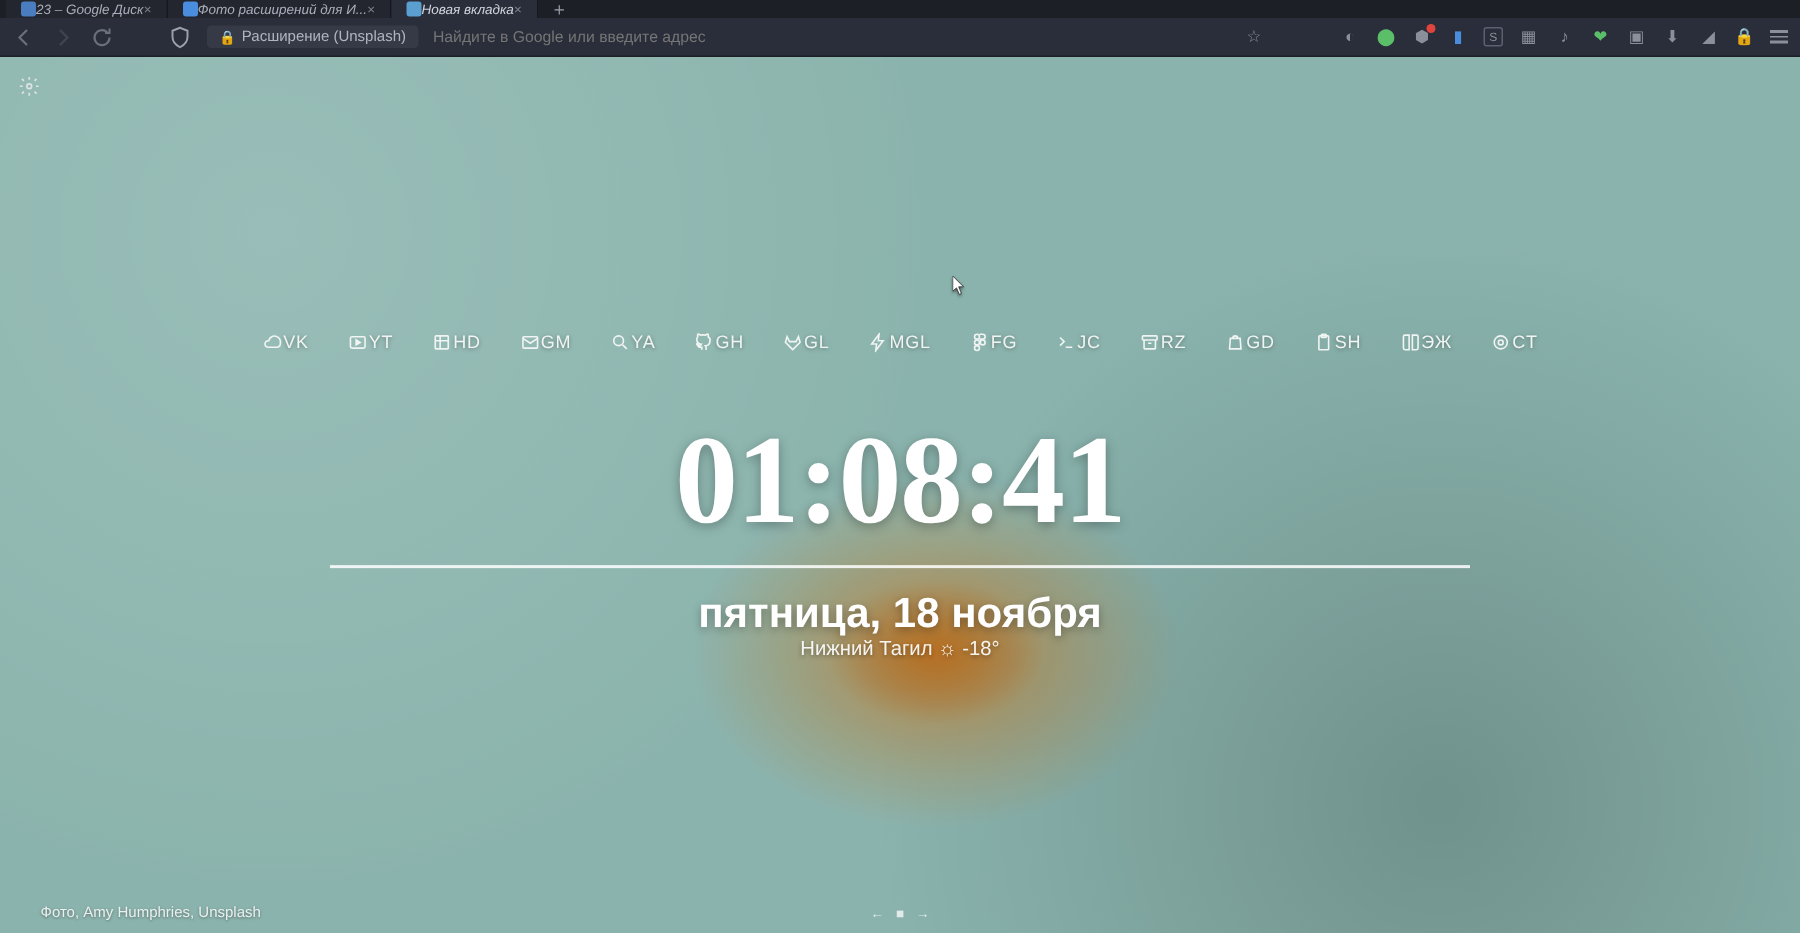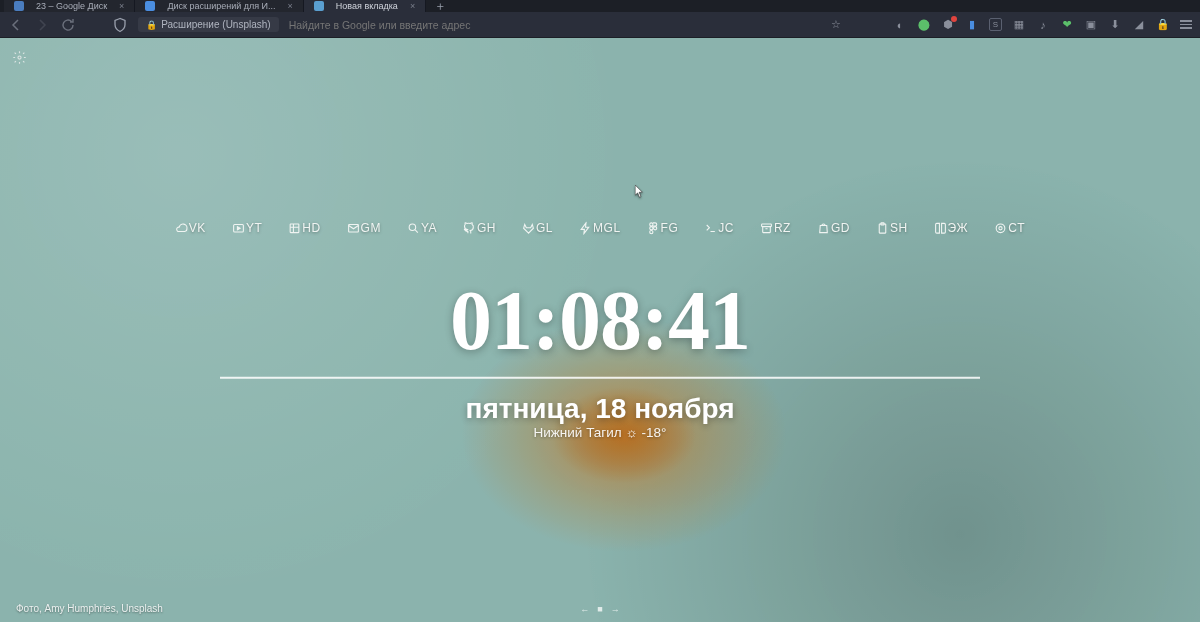--- a/index.html
+++ b/index.html
@@ -15,28 +15,29 @@
 .tab-bar {
   height: 12px;
   background: #1c1f26;
   display: flex;
   align-items: center;
   padding: 0 4px;
 }
 .tab {
   display: flex;
   align-items: center;
-  gap: 12px;
+  gap: 0;
   padding: 0 10px;
   height: 100%;
   background: #23262e;
   color: #a8adb8;
   font-size: 9px;
   border-right: 1px solid #151821;
   position: relative;
+  font-style: italic;
 }
 .tab.active { background: #2a2e3a; color: #d0d4dc; }
 .tab .favicon { width: 10px; height: 10px; background: #4a7dbf; border-radius: 2px; }
 .tab .close { color: #7a7f8b; cursor: pointer; }
 .new-tab { color: #9aa0ad; padding: 0 8px; cursor: pointer; font-size: 12px; }
 
 
 .addr-bar {
   height: 26px;
   background: #2a2e3a;
@@ -156,21 +157,21 @@
   text-shadow: 0 2px 6px rgba(0,0,0,0.3);
 }
 .weather {
   margin-top: 0;
   font-size: 13.5px;
   color: rgba(255,255,255,0.92);
   text-shadow: 0 1px 3px rgba(0,0,0,0.35);
 }
 
 .credit {
-  position: absolute; left: 16px; bottom: 8px;
+  position: absolute; left: 27px; bottom: 8px;
   font-size: 10px; color: rgba(255,255,255,0.85);
   text-shadow: 0 1px 2px rgba(0,0,0,0.4);
   text-align: center;
 }
 
 .bottom-ctrl {
   position: absolute; bottom: 8px; left: 50%;
   transform: translateX(-50%);
   display: flex; gap: 8px; align-items: center;
   color: rgba(255,255,255,0.75); font-size: 9px;
@@ -187,21 +188,21 @@
 <body>
 
 <div class="tab-bar">
   <div class="tab">
     <span class="favicon"></span>
     <span>23 – Google Диск</span>
     <span class="close">×</span>
   </div>
   <div class="tab">
     <span class="favicon" style="background:#4a8ddf"></span>
-    <span>Диск расширений для И...</span>
+    <span>Фото расширений для И...</span>
     <span class="close">×</span>
   </div>
   <div class="tab active">
     <span class="favicon" style="background:#5a9fd0"></span>
     <span>Новая вкладка</span>
     <span class="close">×</span>
   </div>
   <div class="new-tab">＋</div>
 </div>
 

